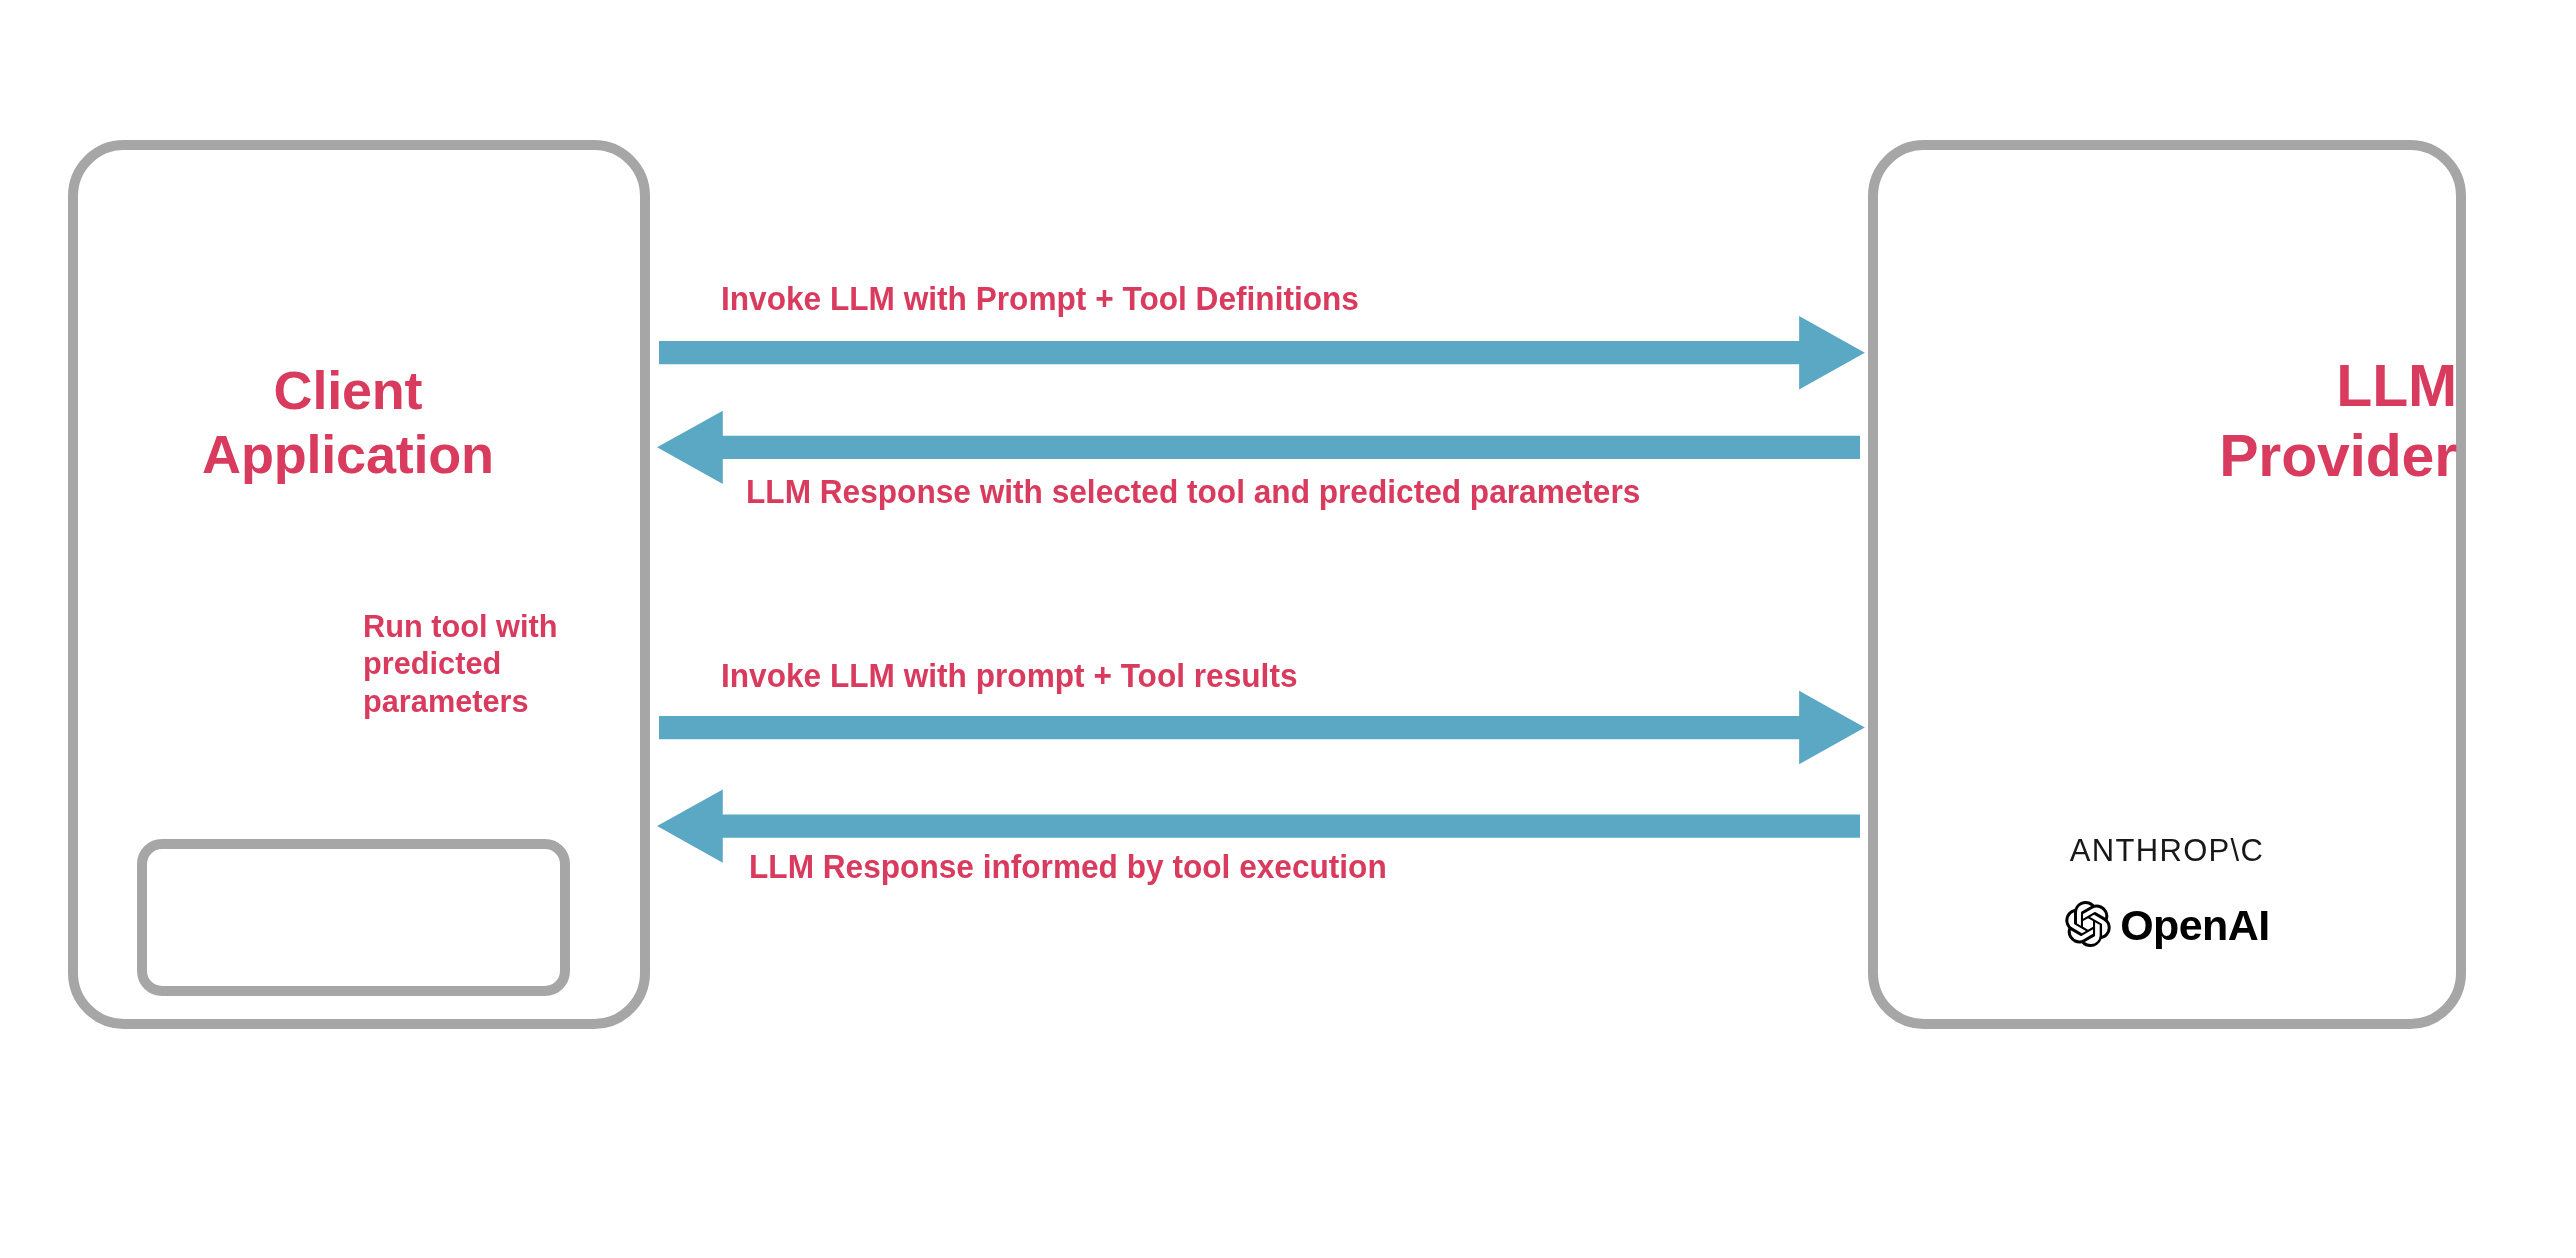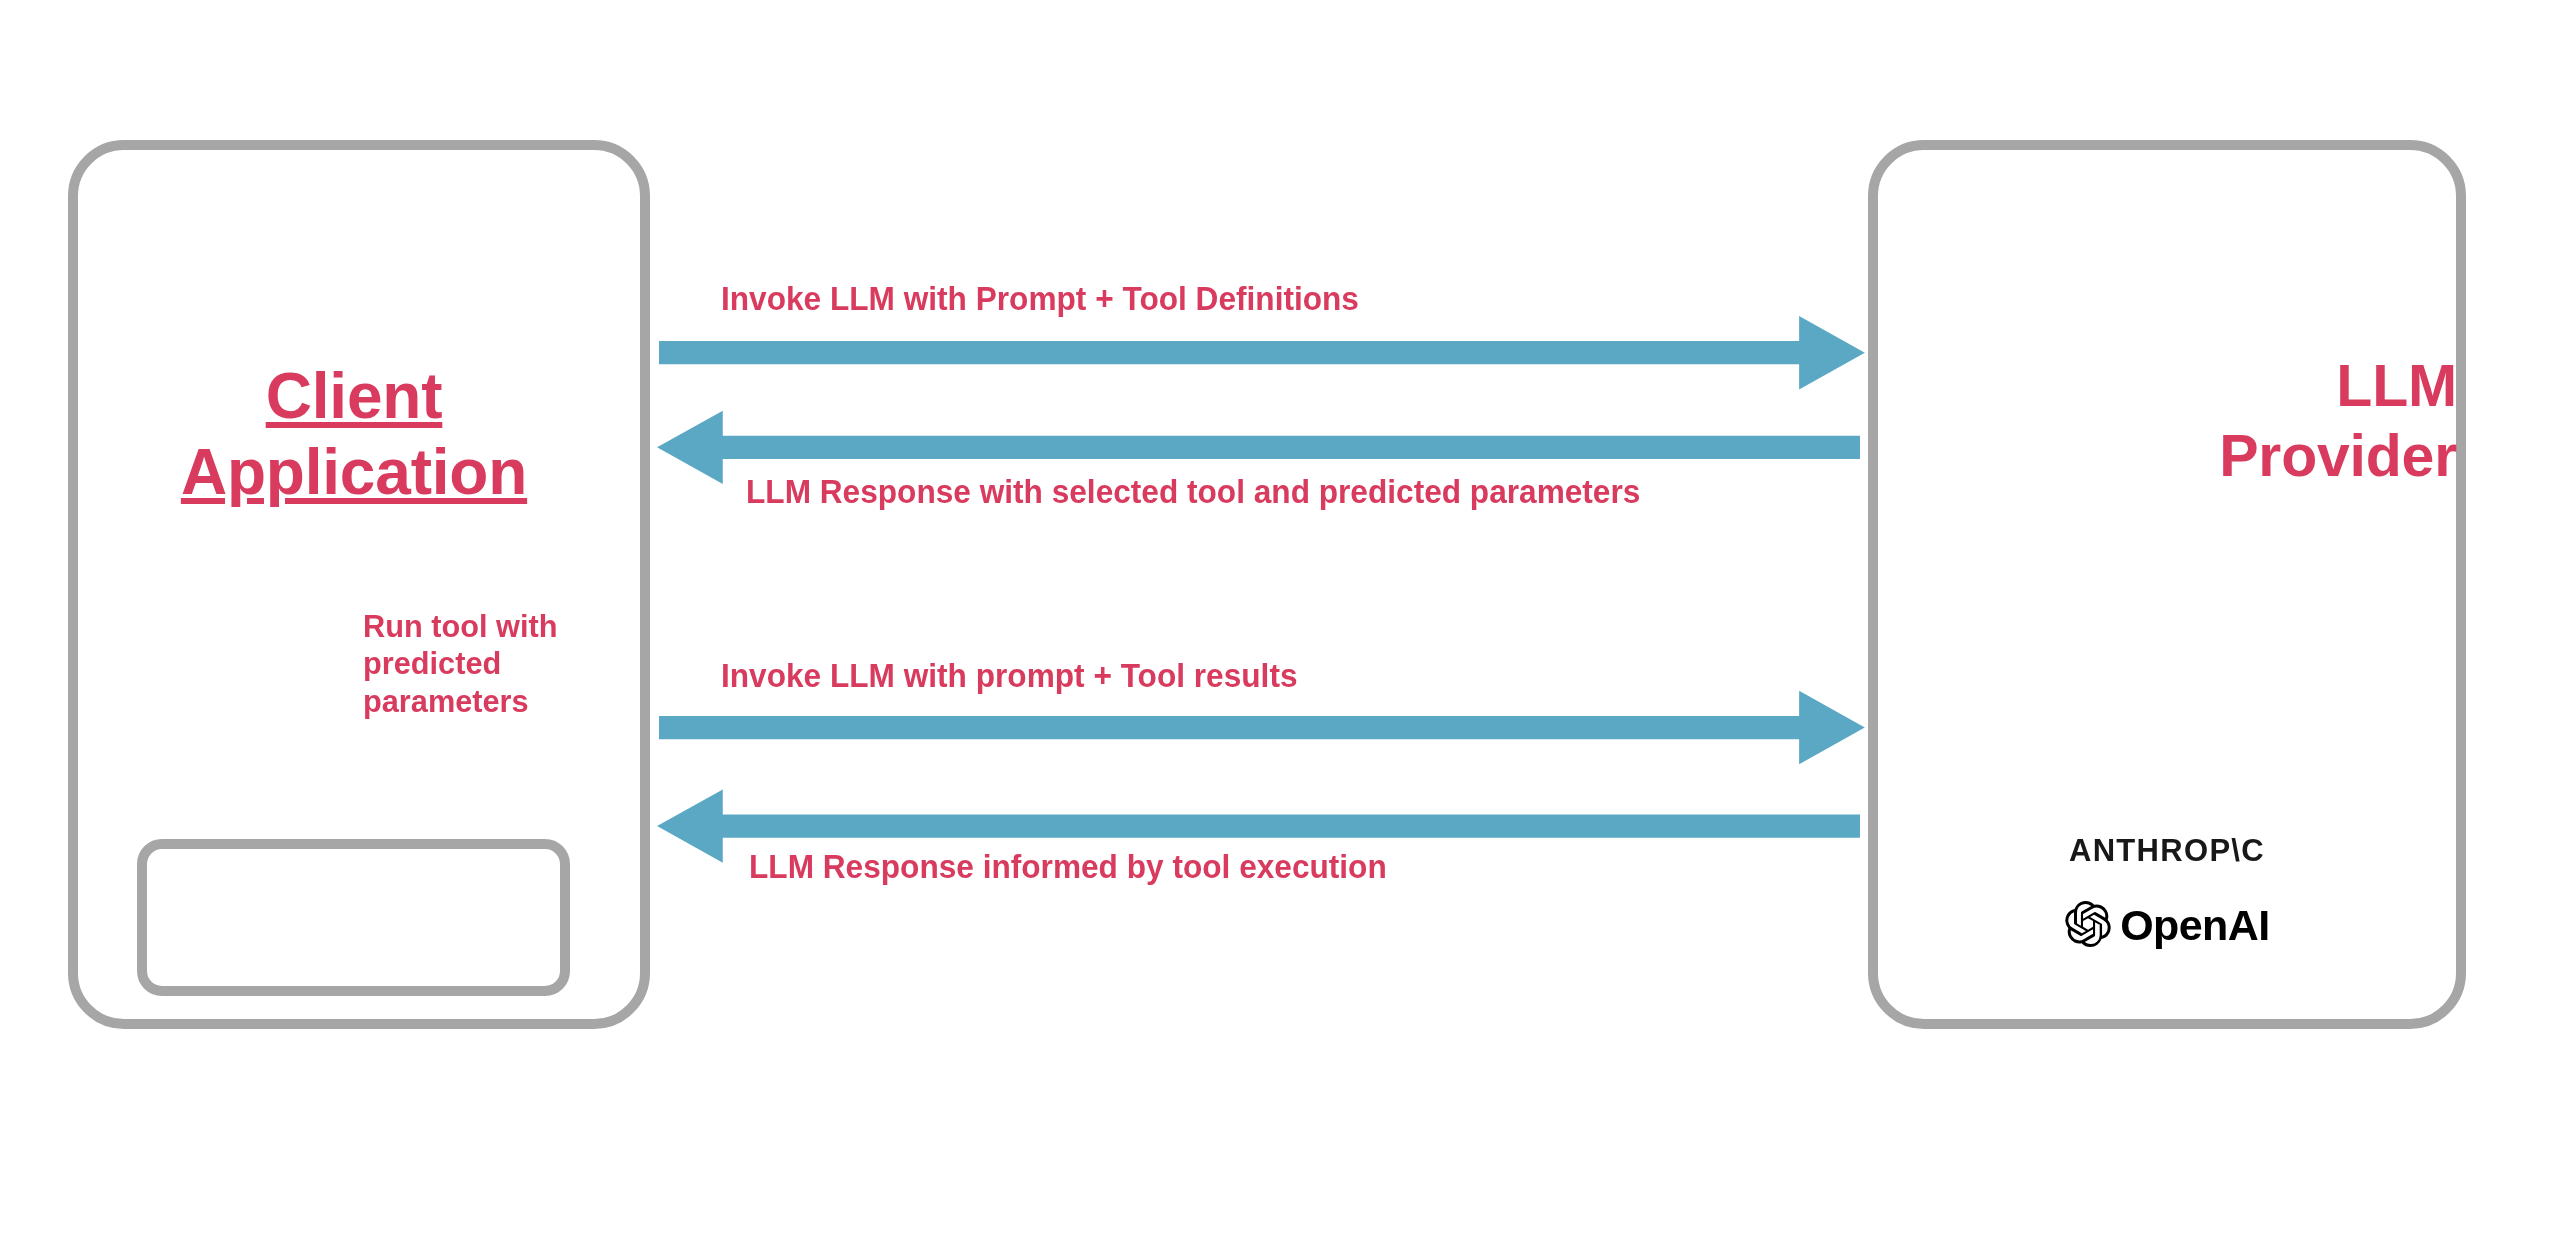--- a/index.html
+++ b/index.html
@@ -58,25 +58,24 @@
     position: absolute;
     color: #d83b5e;
     font-weight: 700;
     text-align: center;
     line-height: 1.18;
     letter-spacing: -0.2px;
     white-space: pre-line;
   }
 
   #client-title {
-    left: 73px;
+    left: 67px;
     top: 359px;
     width: 562px;
-    font-size: 64px;
-    text-decoration: underline;
+    font-size: 54px;
   }
 
   #provider-title {
     left: 1877px;
     top: 352px;
     width: 580px;
     font-size: 59px;
     text-align: right;
   }
 
@@ -124,21 +123,21 @@
   .logo-wrap {
     position: absolute;
     text-align: center;
   }
 
   #anthropic-logo {
     left: 1877px;
     top: 833px;
     width: 580px;
     font-size: 31px;
-    font-weight: 700;
+    font-weight: 400;
     color: #181818;
     letter-spacing: 1.3px;
     font-family: "Liberation Sans", sans-serif;
   }
 
   #openai-logo {
     left: 1877px;
     top: 901px;
     width: 580px;
     display: flex;

